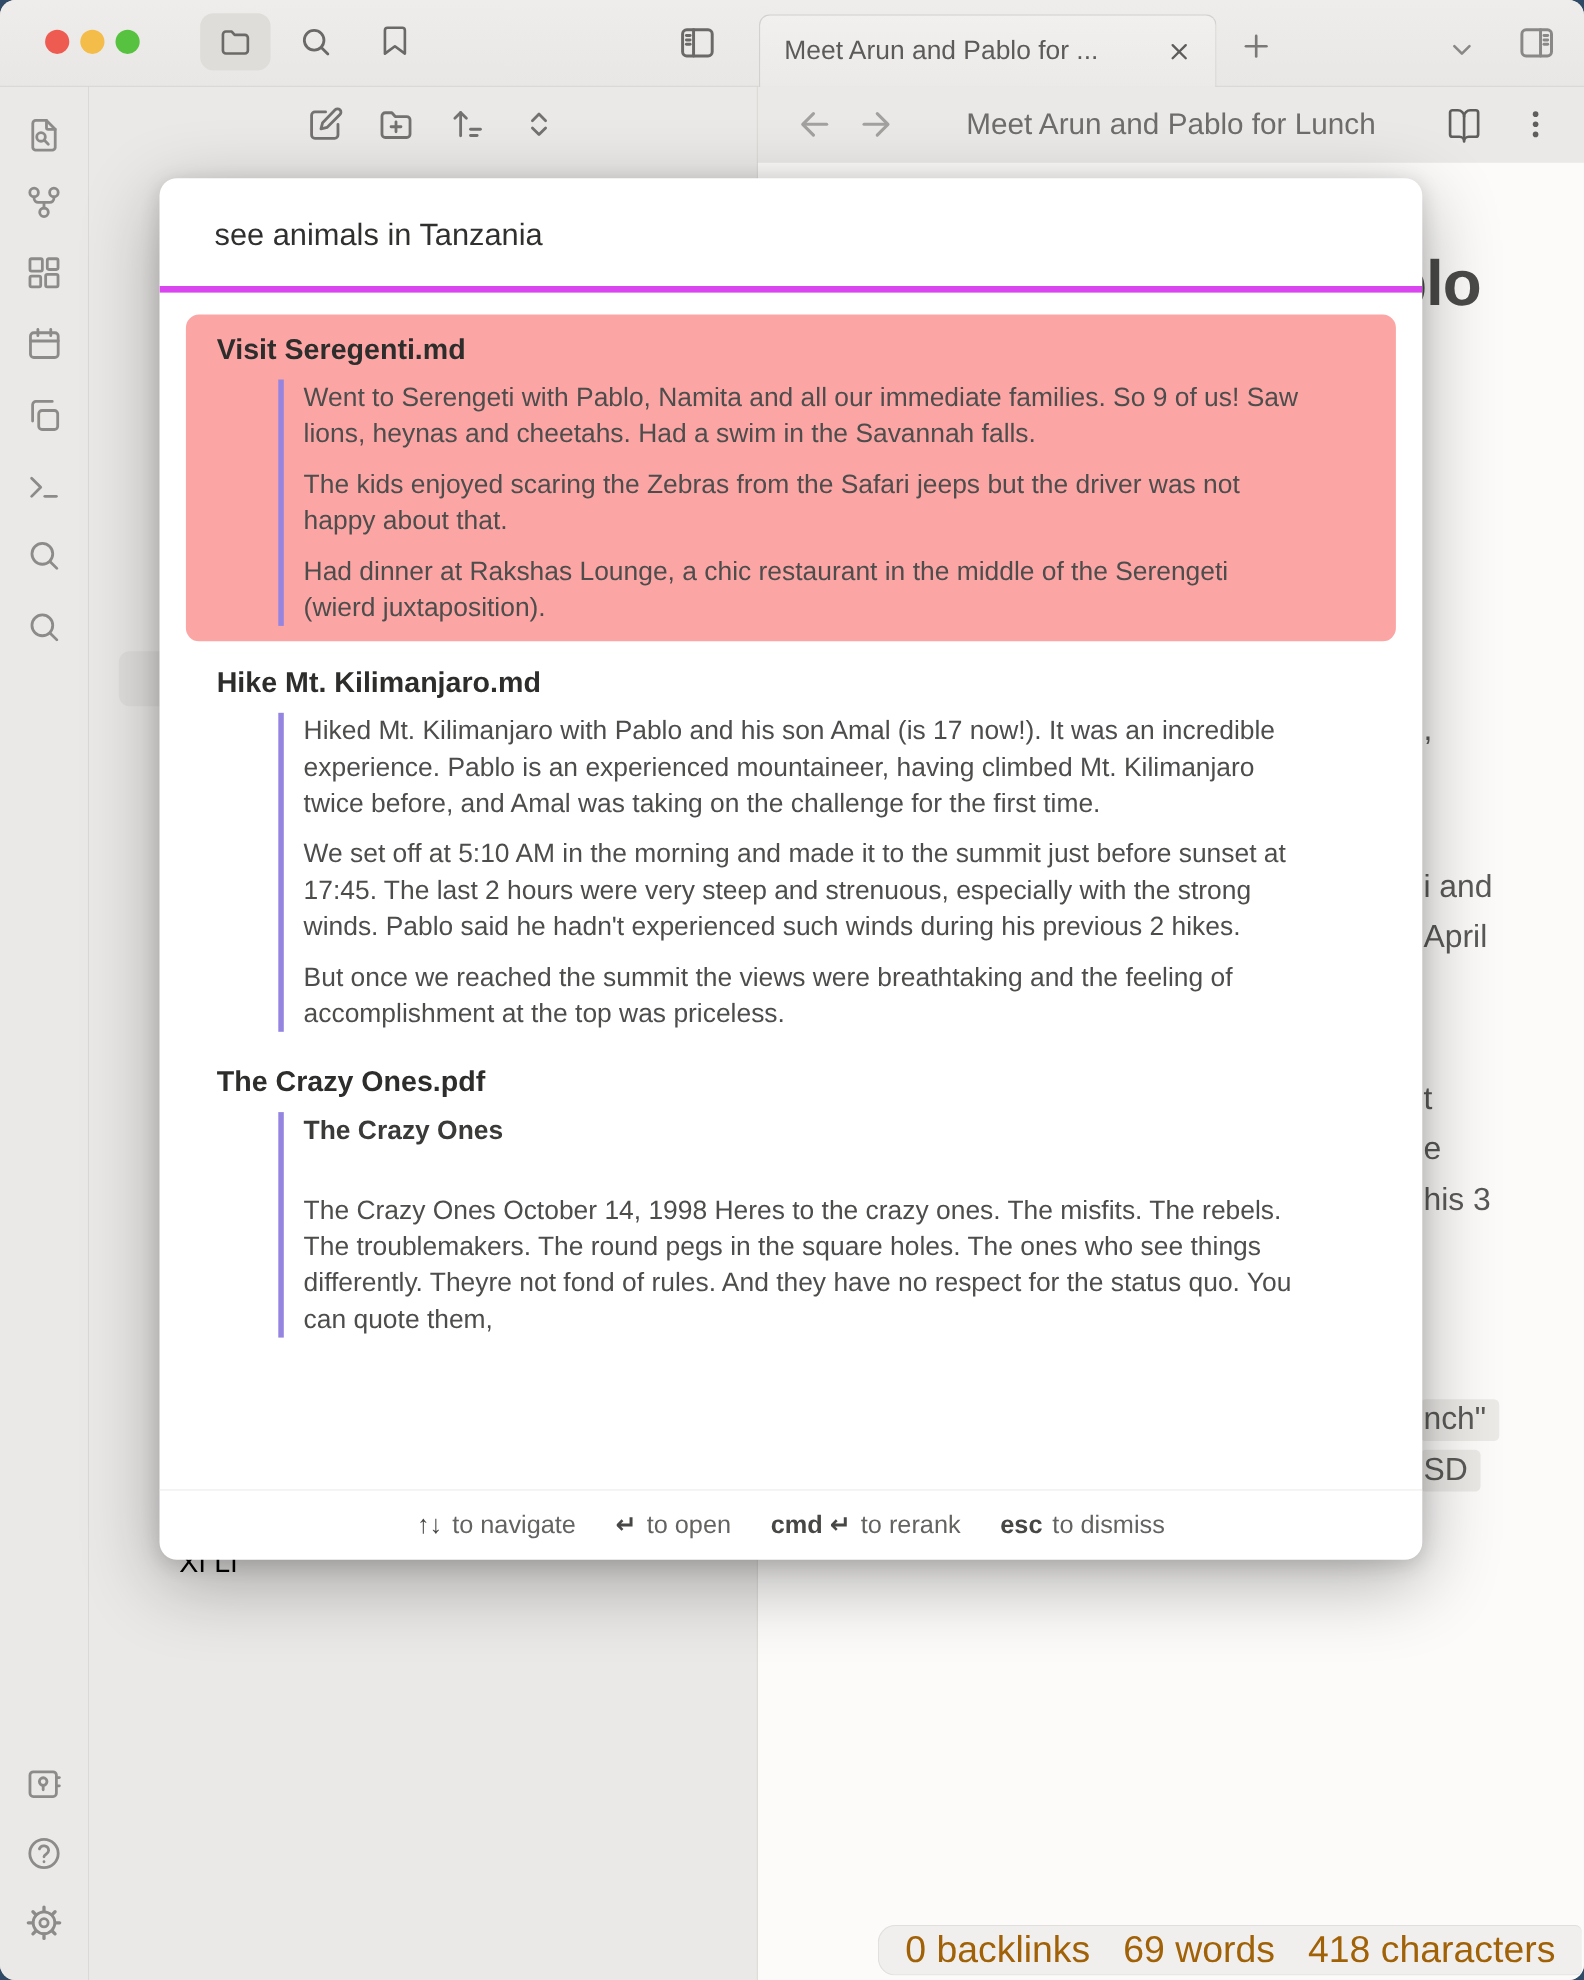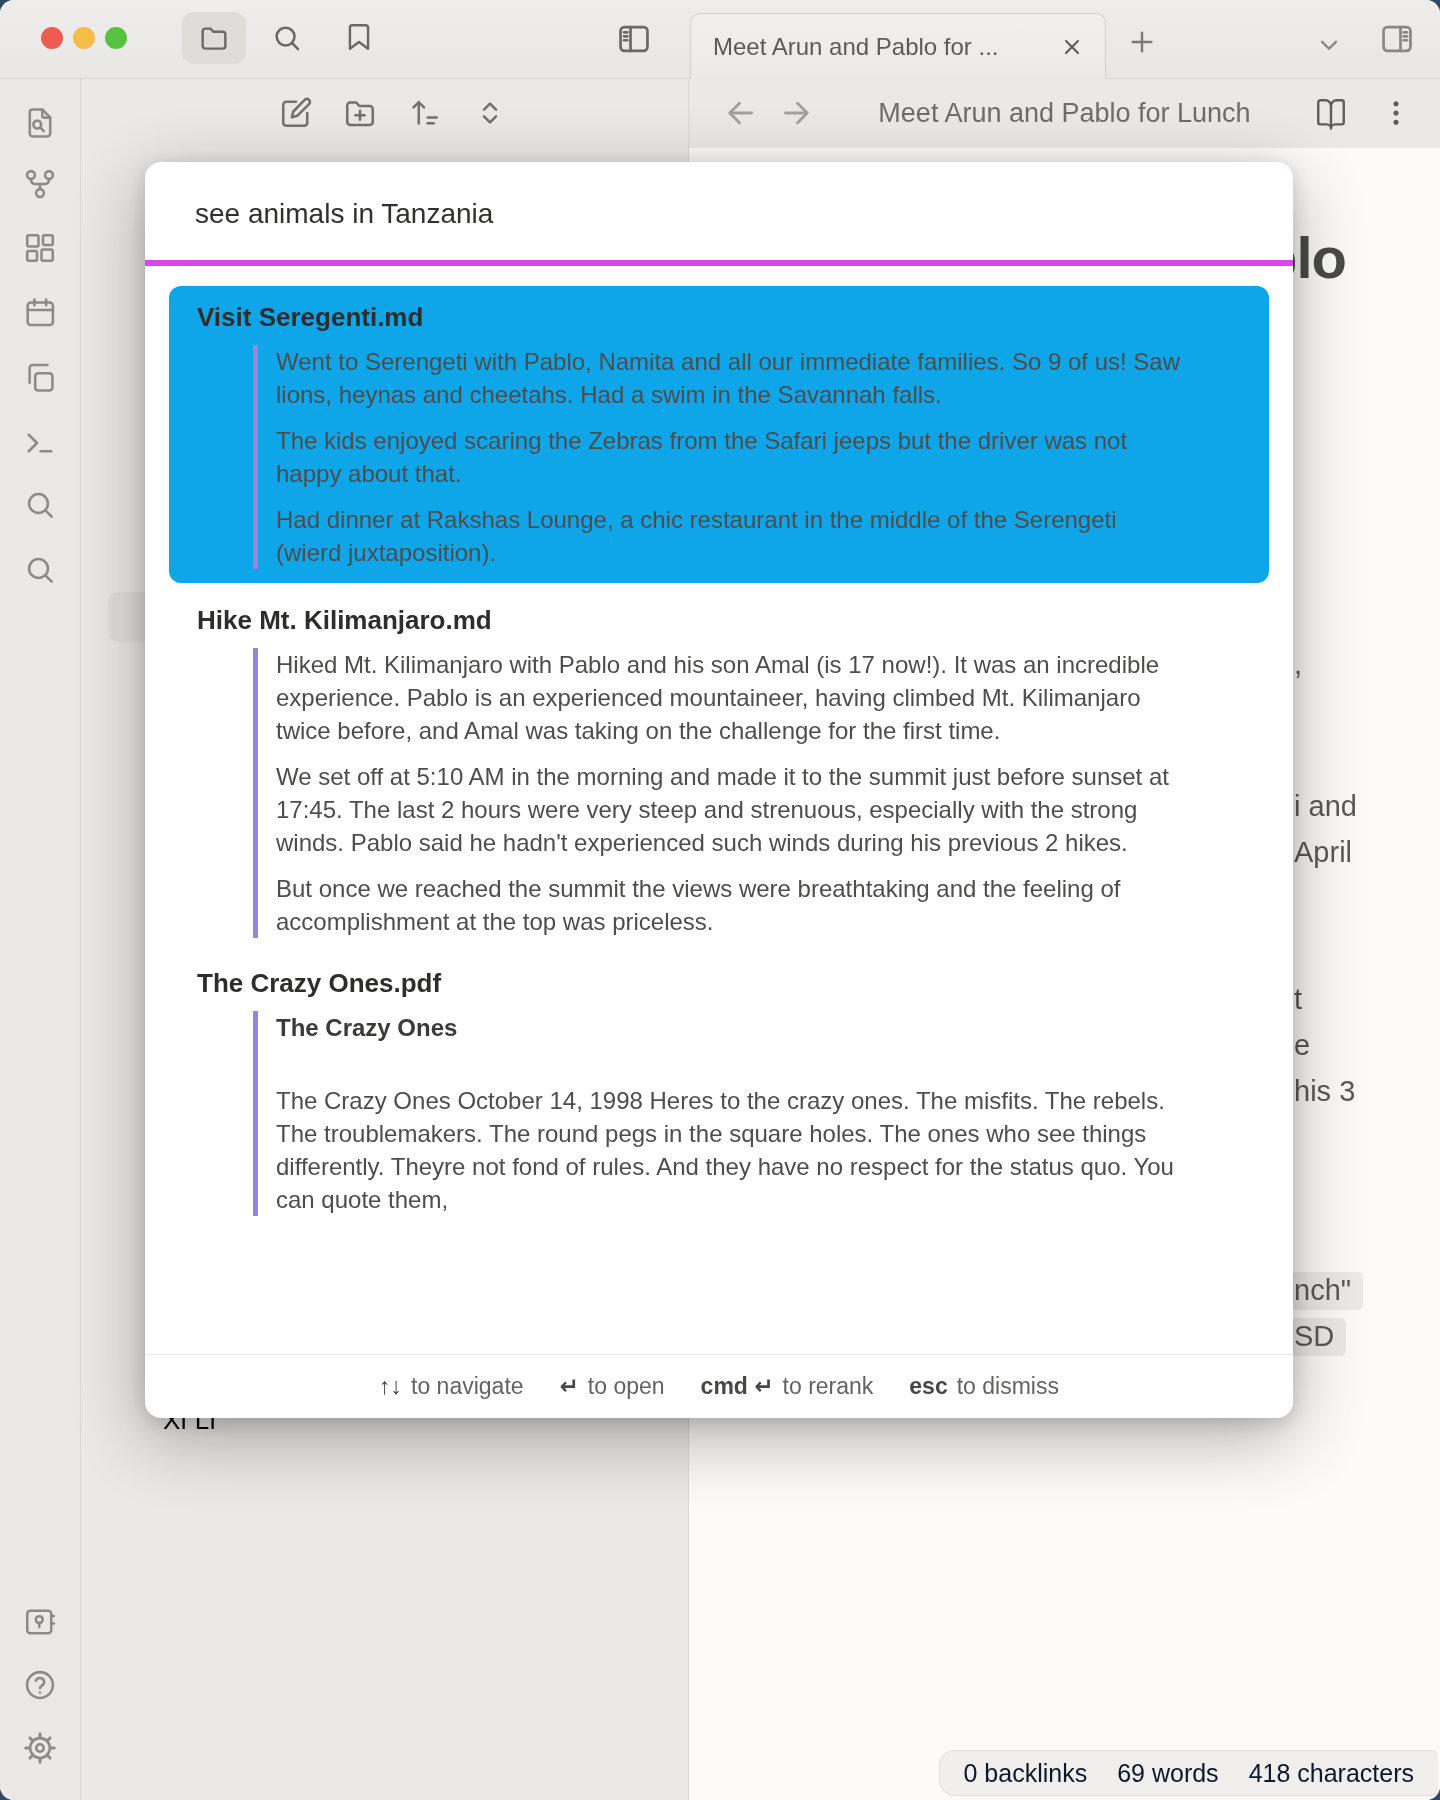--- a/index.html
+++ b/index.html
@@ -65,34 +65,34 @@
 
   .doc { position:absolute; left:689px; top:148px; width:751px; height:1652px; background:#fcfbfa; }
   .doc-heading { position:absolute; left:573px; top:76px; font-size:58px; font-weight:800; color:#4b4b49; letter-spacing:-1px; }
   .frag { position:absolute; left:605px; font-size:29px; color:#5a5a58; white-space:nowrap; }
   .frag.hl { background:#eceae7; border-radius:5px; padding:2px 12px 3px 3px; margin-left:-3px; }
 
   .status-pill { position:absolute; right:2px; bottom:4px; height:46px; min-width:470px;
     background:#f1efed; border:1px solid #e1dfdd; border-right:none;
     border-radius:16px 6px 6px 16px;
     display:flex; align-items:center; justify-content:flex-end; gap:30px; padding:0 24px; }
-  .status-pill span { font-size:25px; color:#0f172a; white-space:nowrap; }
+  .status-pill span { font-size:34px; color:#a16207; white-space:nowrap; }
 
   
   .modal { position:absolute; left:145px; top:162px; width:1148px; height:1256px;
     background:#ffffff; border-radius:16px;
     box-shadow:0 20px 70px rgba(0,0,0,.30), 0 4px 18px rgba(0,0,0,.14);
     display:flex; flex-direction:column; overflow:hidden; z-index:5; }
   .prompt-head { border-bottom:6px solid #d946ef; }
   .prompt-input { width:100%; border:none; outline:none; background:transparent;
     font-family:"Liberation Sans","DejaVu Sans",sans-serif;
     font-size:28px; color:#30302f; padding:36px 50px 30px; }
   .results { flex:1; overflow:hidden; padding:20px 24px 0; }
   .result { padding:16px 28px 12px; border-radius:12px; }
-  .result.selected { background:#0ea5e9; margin-bottom:6px; }
+  .result.selected { background:#fca5a5; margin-bottom:6px; }
   .result-title { font-size:26px; font-weight:700; color:#2d2d2c; margin-bottom:12px; }
   .bq { border-left:5px solid #9585e0; margin-left:56px; padding-left:18px; max-width:935px; }
   .bq p { font-size:24px; line-height:33px; color:#4d4d4c; margin-bottom:13px; }
   .bq p:last-child { margin-bottom:2px; }
   .bq .bq-heading { font-weight:700; color:#3a3a39; margin-bottom:40px; }
   .hints { border-top:1px solid #edebe9; height:64px; display:flex; align-items:center;
     justify-content:center; gap:36px; flex:none; }
   .hint { font-size:23px; color:#636361; white-space:nowrap; }
   .hint .key { font-weight:700; color:#474745; margin-right:9px; }
 

